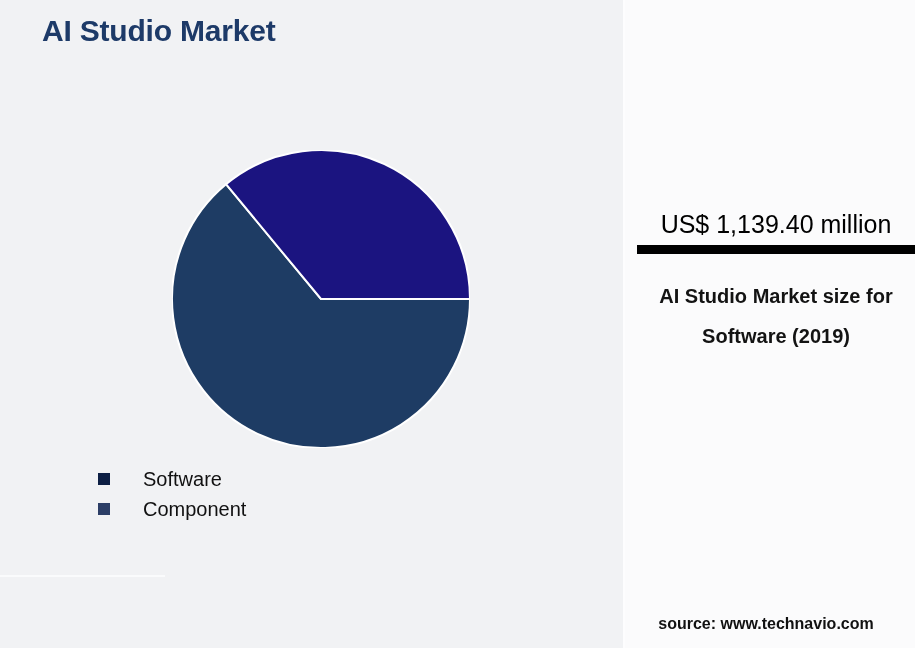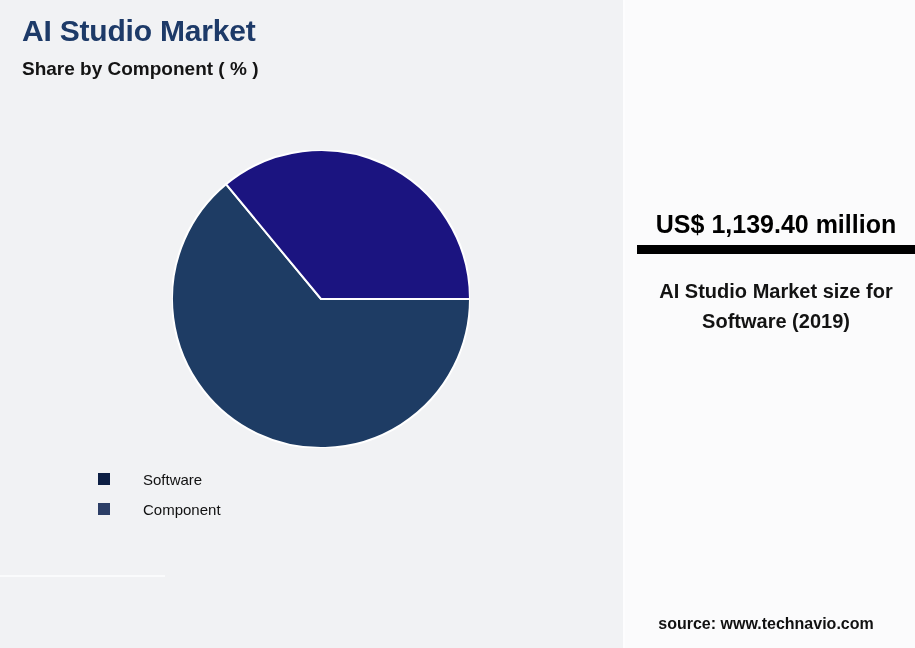--- a/index.html
+++ b/index.html
@@ -82,21 +82,21 @@
     align-items: center;
     height: 30px;
   }
   .legend-swatch {
     width: 12px;
     height: 12px;
     flex: 0 0 auto;
   }
   .legend-label {
     margin-left: 33px;
-    font-size: 15px;
+    font-size: 20px;
     color: #111111;
     white-space: nowrap;
   }
 
   
   .bottom-rule {
     position: absolute;
     left: 0;
     top: 575px;
     width: 165px;
@@ -105,42 +105,42 @@
   }
 
   
   .callout-value {
     position: absolute;
     left: 637px;
     top: 210px;
     width: 278px;
     text-align: center;
     font-size: 25px;
-    font-weight: bold;
+    font-weight: normal;
     color: #000000;
     white-space: nowrap;
   }
   .callout-bar {
     position: absolute;
     left: 637px;
     top: 245px;
     width: 278px;
     height: 9px;
     background: #000000;
   }
   .callout-desc {
     position: absolute;
     left: 645px;
     top: 276px;
     width: 262px;
     text-align: center;
     font-size: 20px;
     font-weight: bold;
     color: #131313;
-    line-height: 30px;
+    line-height: 40px;
   }
   .source-note {
     position: absolute;
     left: 625px;
     top: 615px;
     width: 282px;
     text-align: center;
     font-size: 16px;
     font-weight: bold;
     color: #111111;
@@ -149,22 +149,21 @@
 </style>
 </head>
 <body>
 
 <div id="page">
 
   <div class="left-panel" style="background: rgb(241, 242, 244);"></div>
   <div class="panel-divider"></div>
   <div class="right-panel" style="background: rgb(251, 251, 252);"></div>
 
-  <div class="chart-title" style="color: rgb(29, 58, 104);">AI Studio Market</div>
-  <div class="chart-subtitle">Share by Component ( % )</div>
+  <div class="chart-title" style="color: rgb(29, 58, 104); margin-left: 20px;">AI Studio Market</div>
 
   <div class="pie-wrap">
     <svg width="298" height="298" viewBox="0 0 298 298">
 
       <path id="slice-software" fill="#1e3c64" stroke="#ffffff" stroke-width="2" d="M 149 149 L 298 149 A 149 149 0 1 1 54.02 34.19 Z"></path>
 
       <path id="slice-services" fill="#1b1480" stroke="#ffffff" stroke-width="2" d="M 149 149 L 298 149 A 149 149 0 0 0 54.02 34.19 Z"></path>
     </svg>
   </div>
 

